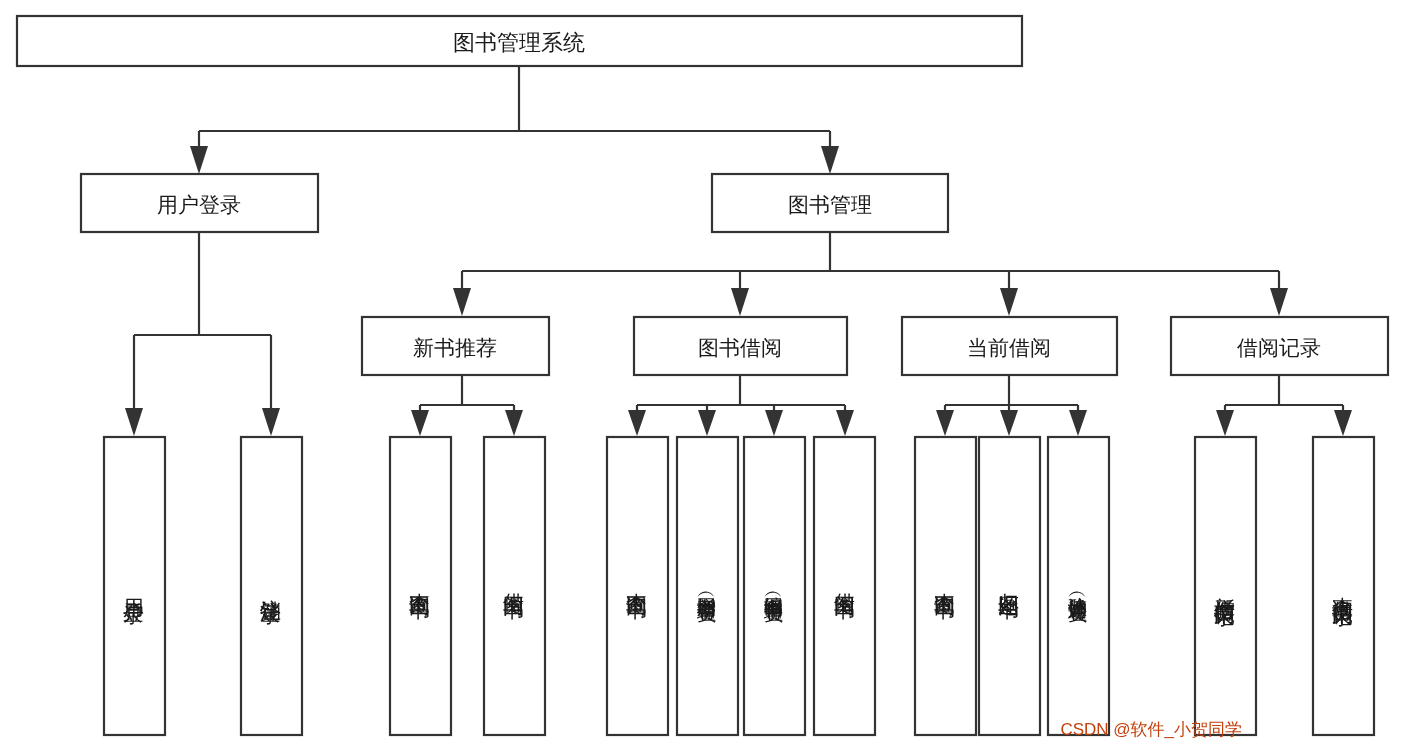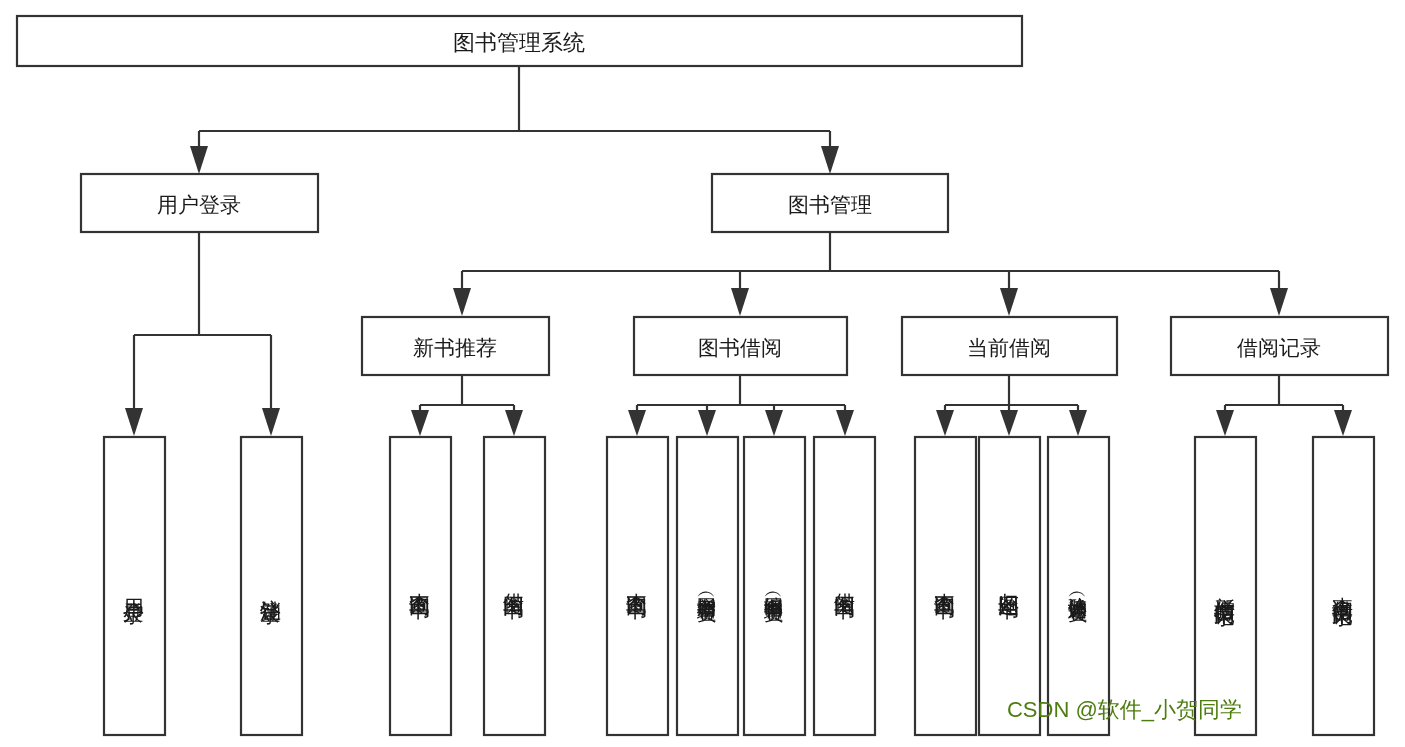--- a/index.html
+++ b/index.html
@@ -61,24 +61,24 @@
     writing-mode: tb;
     glyph-orientation-vertical: 0;
     letter-spacing: 1px;
   }
   .title-label {
     font-size: 22px;
   }
   .watermark {
     position: absolute;
     right: 10px;
-    bottom: 22px;
+    bottom: 6px;
     font-family: "Liberation Sans", "DejaVu Sans", sans-serif;
-    font-size: 22px;
-    color: #4d7c0f;
+    font-size: 17px;
+    color: #c2410c;
     white-space: nowrap;
     pointer-events: none;
     user-select: none;
   }
 </style>
 </head>
 <body>
 
 <div id="diagram-root">
   <svg class="flowchart" viewBox="0 0 1405 747" xmlns="http://www.w3.org/2000/svg">

